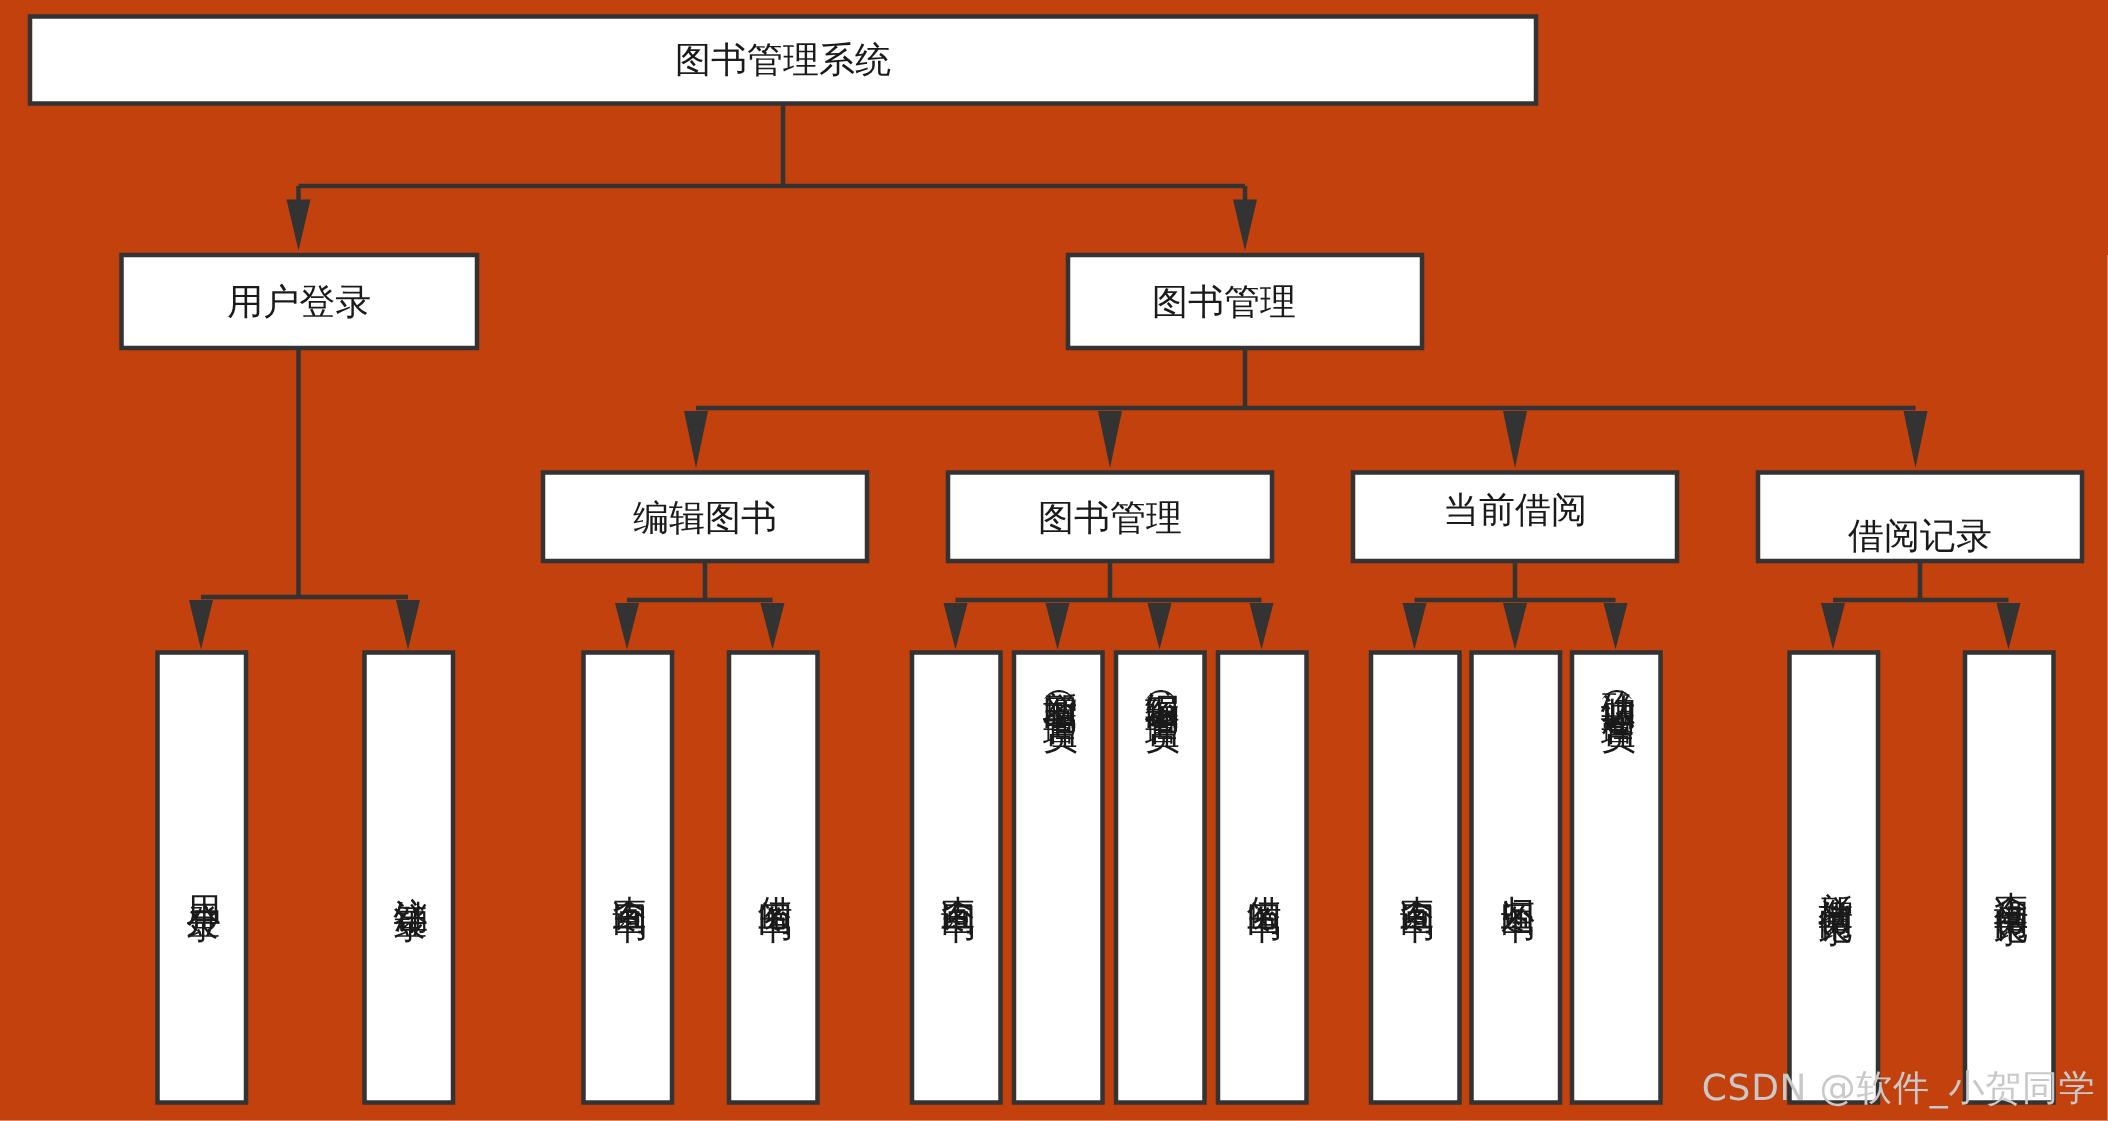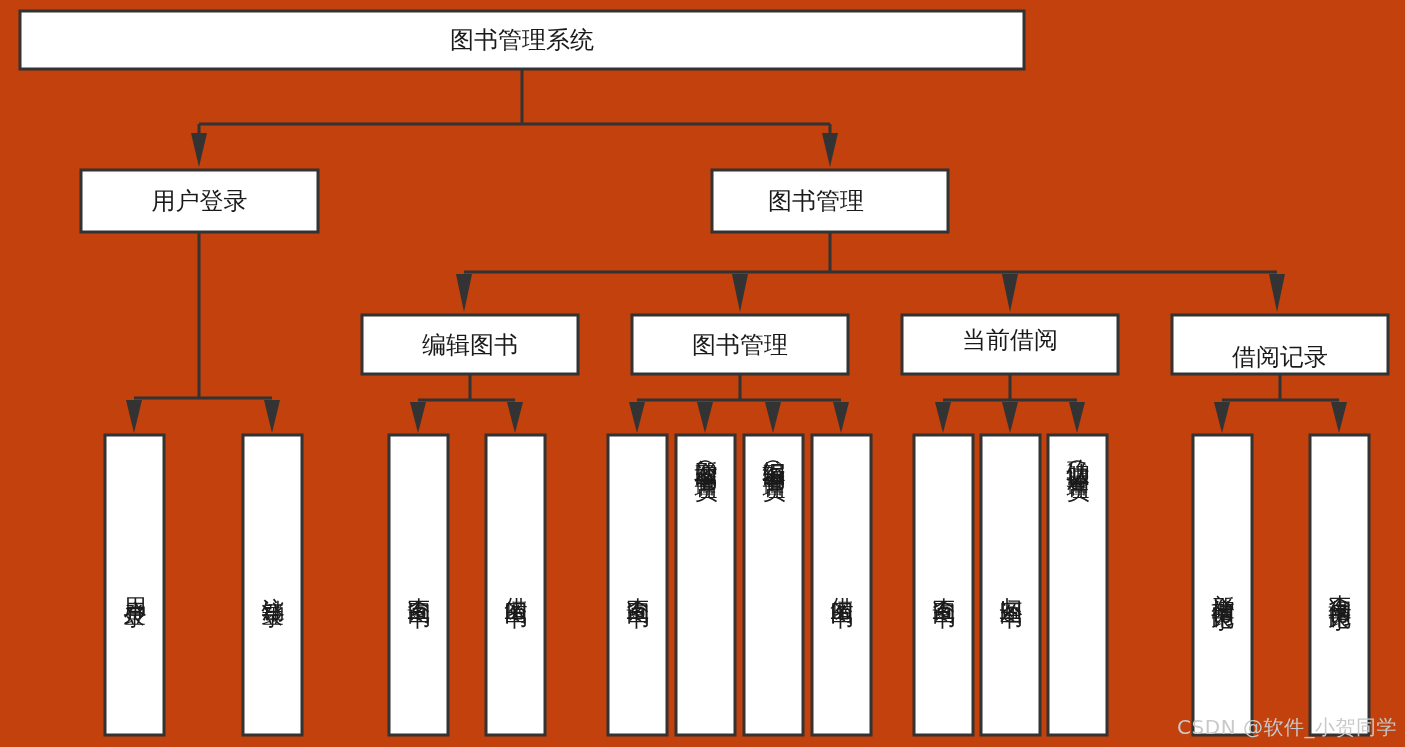--- a/index.html
+++ b/index.html
@@ -69,21 +69,21 @@
     font-size: 24px;
     color: #1a1a1a;
     white-space: nowrap;
     pointer-events: none;
   }
   #watermark {
     position: absolute;
     right: 8px;
     bottom: 6px;
     font-family: "DejaVu Sans", "Liberation Sans", sans-serif;
-    font-size: 20px;
+    font-size: 24px;
     color: #c9c9c9;
     letter-spacing: 0.5px;
     white-space: nowrap;
     user-select: none;
   }
 </style>
 </head>
 <body>
 
 <div id="diagram-root">

